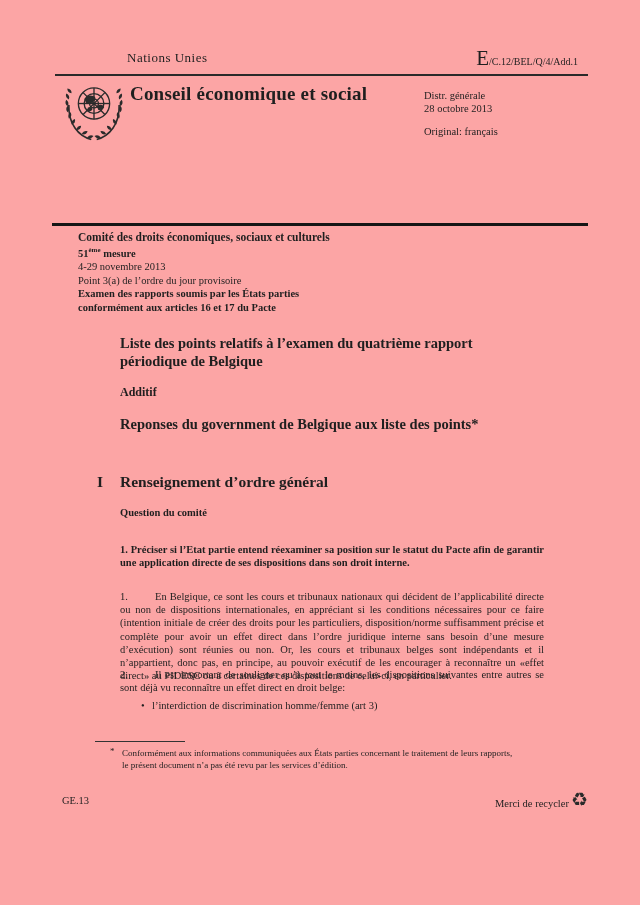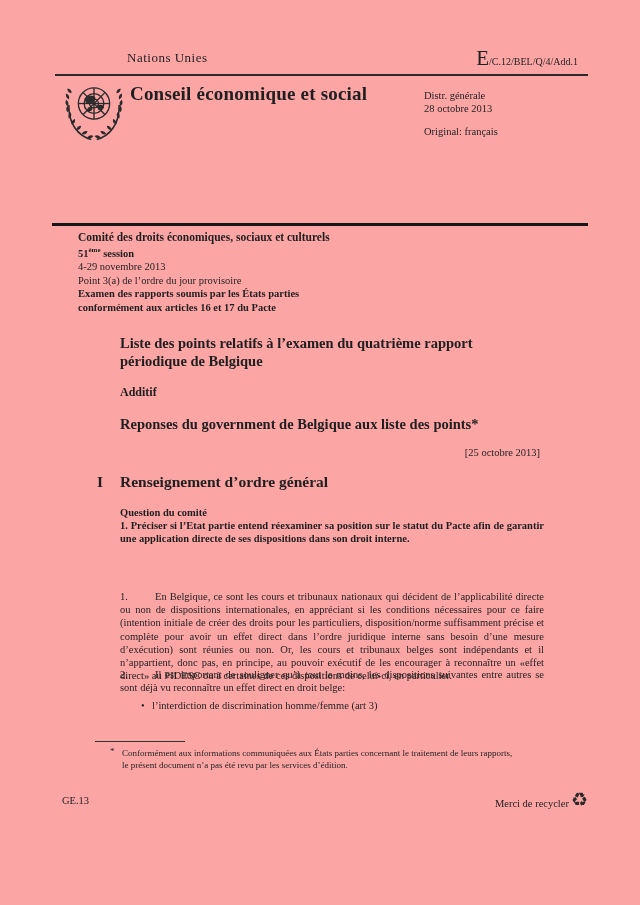--- a/index.html
+++ b/index.html
@@ -140,21 +140,21 @@
   .question-block {
     position: absolute;
     left: 120px;
     top: 506px;
     width: 424px;
     font-size: 10.5px;
     font-weight: bold;
     line-height: 13.2px;
   }
   .question-block .q-label { display: block; }
-  .question-block .q-text { display: block; text-align: justify; }
+  .question-block .q-text { display: block; text-align: justify; margin-top: 24px; }
   .para {
     position: absolute;
     left: 120px;
     width: 424px;
     font-size: 10.5px;
     line-height: 13.2px;
     text-align: justify;
   }
   .para-1 { top: 574px; margin-top: 16px; }
   .para-2 { top: 668px; }
@@ -270,31 +270,30 @@
   <div class="distr-block">
     <div>Distr. générale</div>
     <div>28 octobre 2013</div>
   </div>
   <div class="original-line">Original: français</div>
 
   <div class="rule-thick"></div>
 
   <div class="committee">
     <div class="c-name">Comité des droits économiques, sociaux et culturels</div>
-    <div class="c-session"><span>51</span><sup>ème</sup><span> session</span></div>
+    <div class="c-session"><span>51</span><sup>ème</sup><span> mesure</span></div>
     <div>4-29 novembre 2013</div>
     <div>Point 3(a) de l’ordre du jour provisoire</div>
     <div class="c-bold">Examen des rapports soumis par les États parties</div>
     <div class="c-bold">conformément aux articles 16 et 17 du Pacte</div>
   </div>
 
   <div class="doc-title">Liste des points relatifs à l’examen du quatrième rapport périodique de Belgique</div>
   <div class="doc-subtitle">Additif</div>
   <div class="response-title">Reponses du government de Belgique aux liste des points*</div>
-  <div class="received-date">[25 octobre 2013]</div>
 
   <div class="section-heading">
     <span class="numeral">I</span><span>Renseignement d’ordre général</span>
   </div>
 
   <div class="question-block">
     <span class="q-label">Question du comité</span>
     <span class="q-text">1. Préciser si l’Etat partie entend réexaminer sa position sur le statut du Pacte afin de garantir une application directe de ses dispositions dans son droit interne.</span>
   </div>
 

